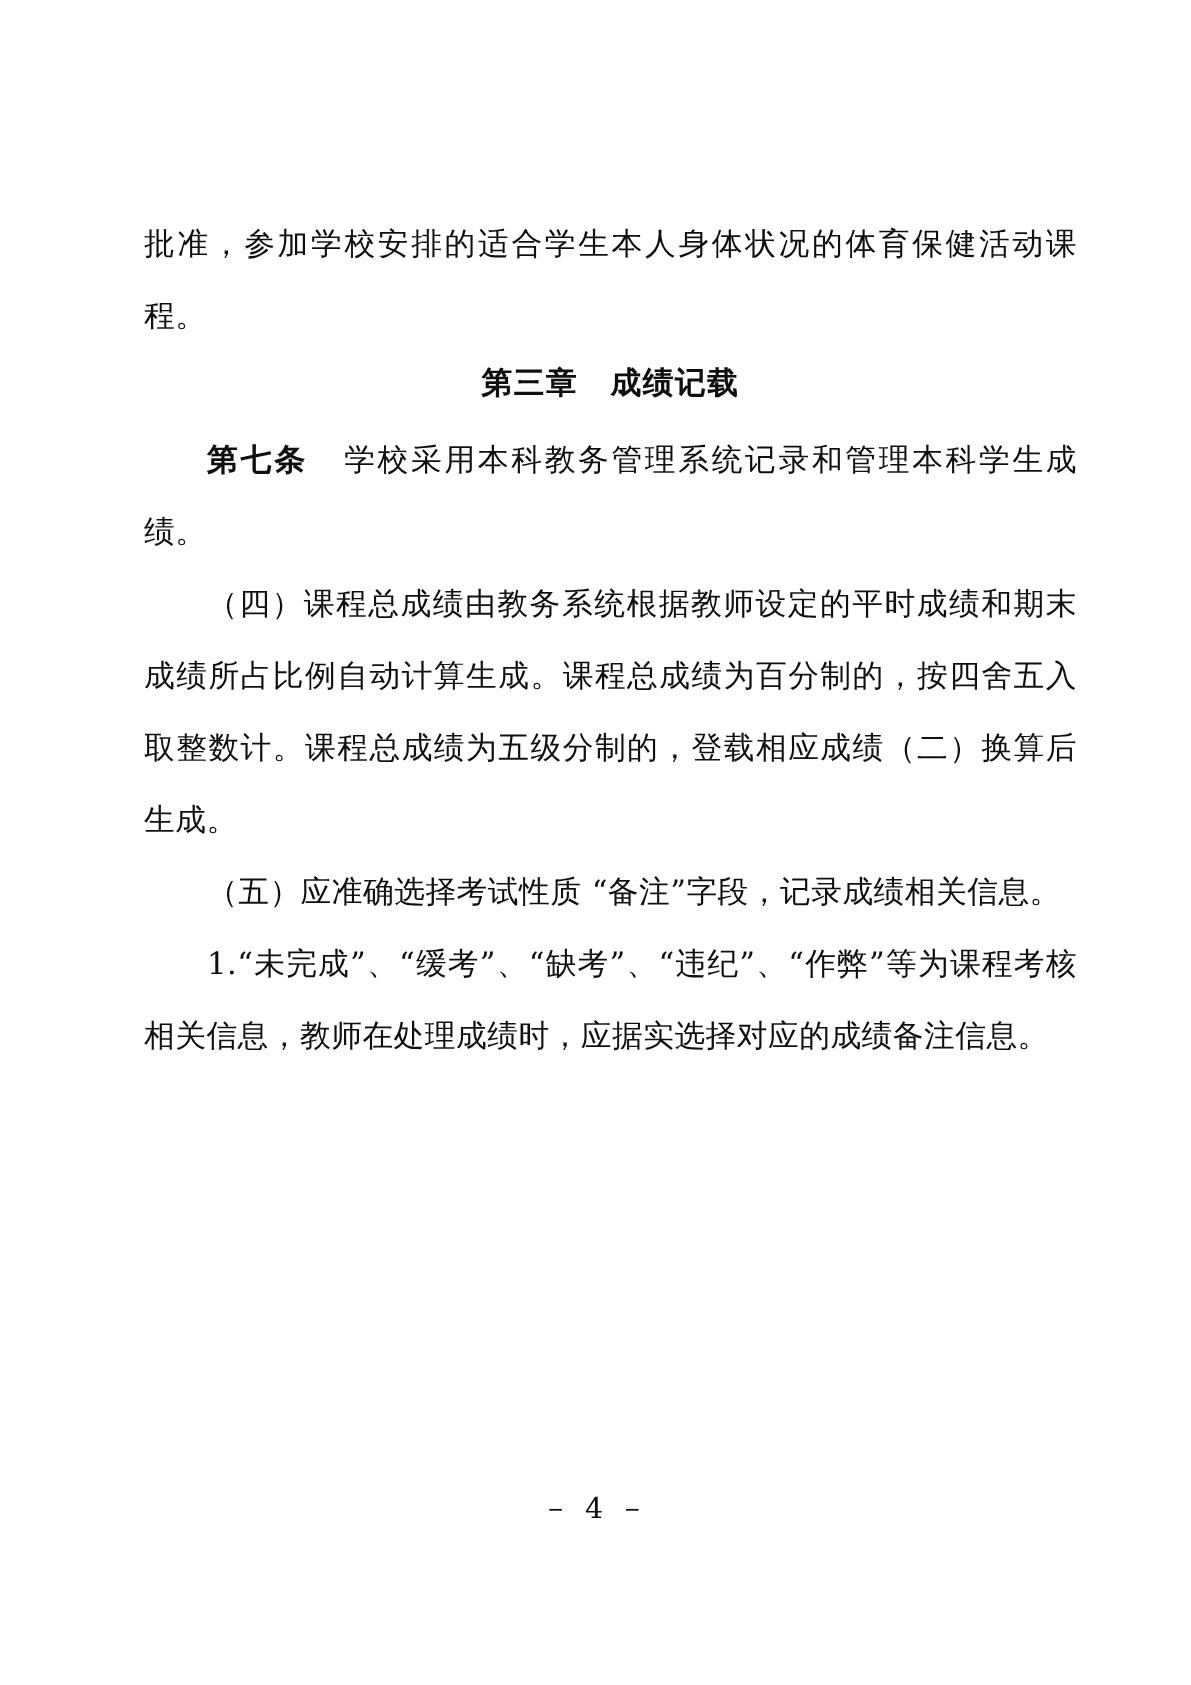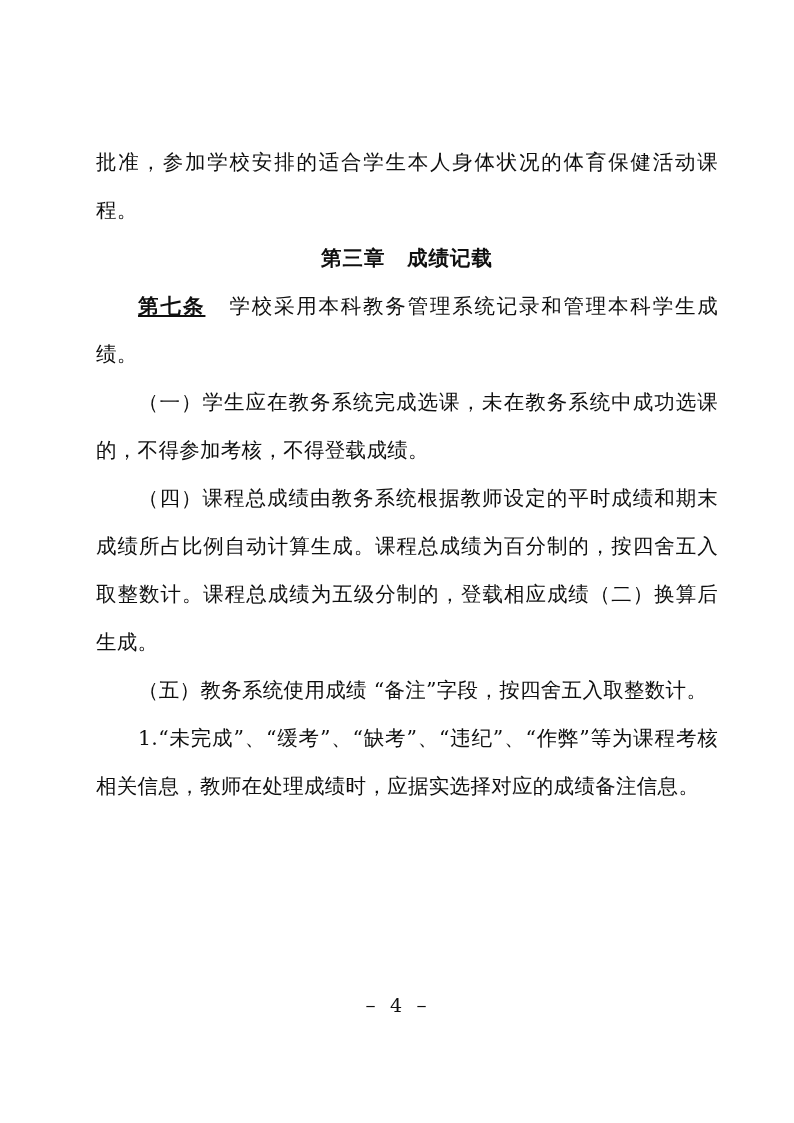--- a/index.html
+++ b/index.html
@@ -34,31 +34,30 @@
   .para {
     margin: 0;
     text-indent: 2.05em;
   }
   .para.cont {
     text-indent: 0;
   }
   .chapter-title {
     margin: 0;
     text-align: center;
-    font-family: Liberation Sans, sans-serif;
+    font-family: Liberation Mono, monospace;
     font-weight: bold;
     font-size: 20.5px;
     line-height: 48px;
     letter-spacing: 1px;
   }
   .article-lead {
     font-family: "DejaVu Sans", "Liberation Sans", sans-serif;
     font-weight: bold;
     letter-spacing: 0.5px;
-    text-decoration: underline;
   }
   .gap-after-lead {
     display: inline-block;
     width: 1.1em;
   }
   .page-number {
     position: absolute;
     left: 0;
     right: 0;
     bottom: 104px;
@@ -73,21 +72,20 @@
 
 <div class="page">
   <div class="doc-body">
 
     <p class="para cont">批准，参加学校安排的适合学生本人身体状况的体育保健活动课程。</p>
 
     <h2 class="chapter-title">第三章　成绩记载</h2>
 
     <p class="para"><span class="article-lead">第七条</span><span class="gap-after-lead"></span><span>学校采用本科教务管理系统记录和管理本科学生成绩。</span></p>
 
-    <p class="para">（一）学生应在教务系统完成选课，未在教务系统中成功选课的，不得参加考核，不得登载成绩。</p>
     <p class="para">（四）课程总成绩由教务系统根据教师设定的平时成绩和期末成绩所占比例自动计算生成。课程总成绩为百分制的，按四舍五入取整数计。课程总成绩为五级分制的，登载相应成绩（二）换算后生成。</p>
-    <p class="para">（五）教务系统使用成绩 “备注”字段，按四舍五入取整数计。</p>
+    <p class="para">（五）应准确选择考试性质 “备注”字段，记录成绩相关信息。</p>
     <p class="para">1.“未完成”、“缓考”、“缺考”、“违纪”、“作弊”等为课程考核相关信息，教师在处理成绩时，应据实选择对应的成绩备注信息。</p>
 
   </div>
 
   <div class="page-number">－ 4 －</div>
 </div>
 
 </body></html>

